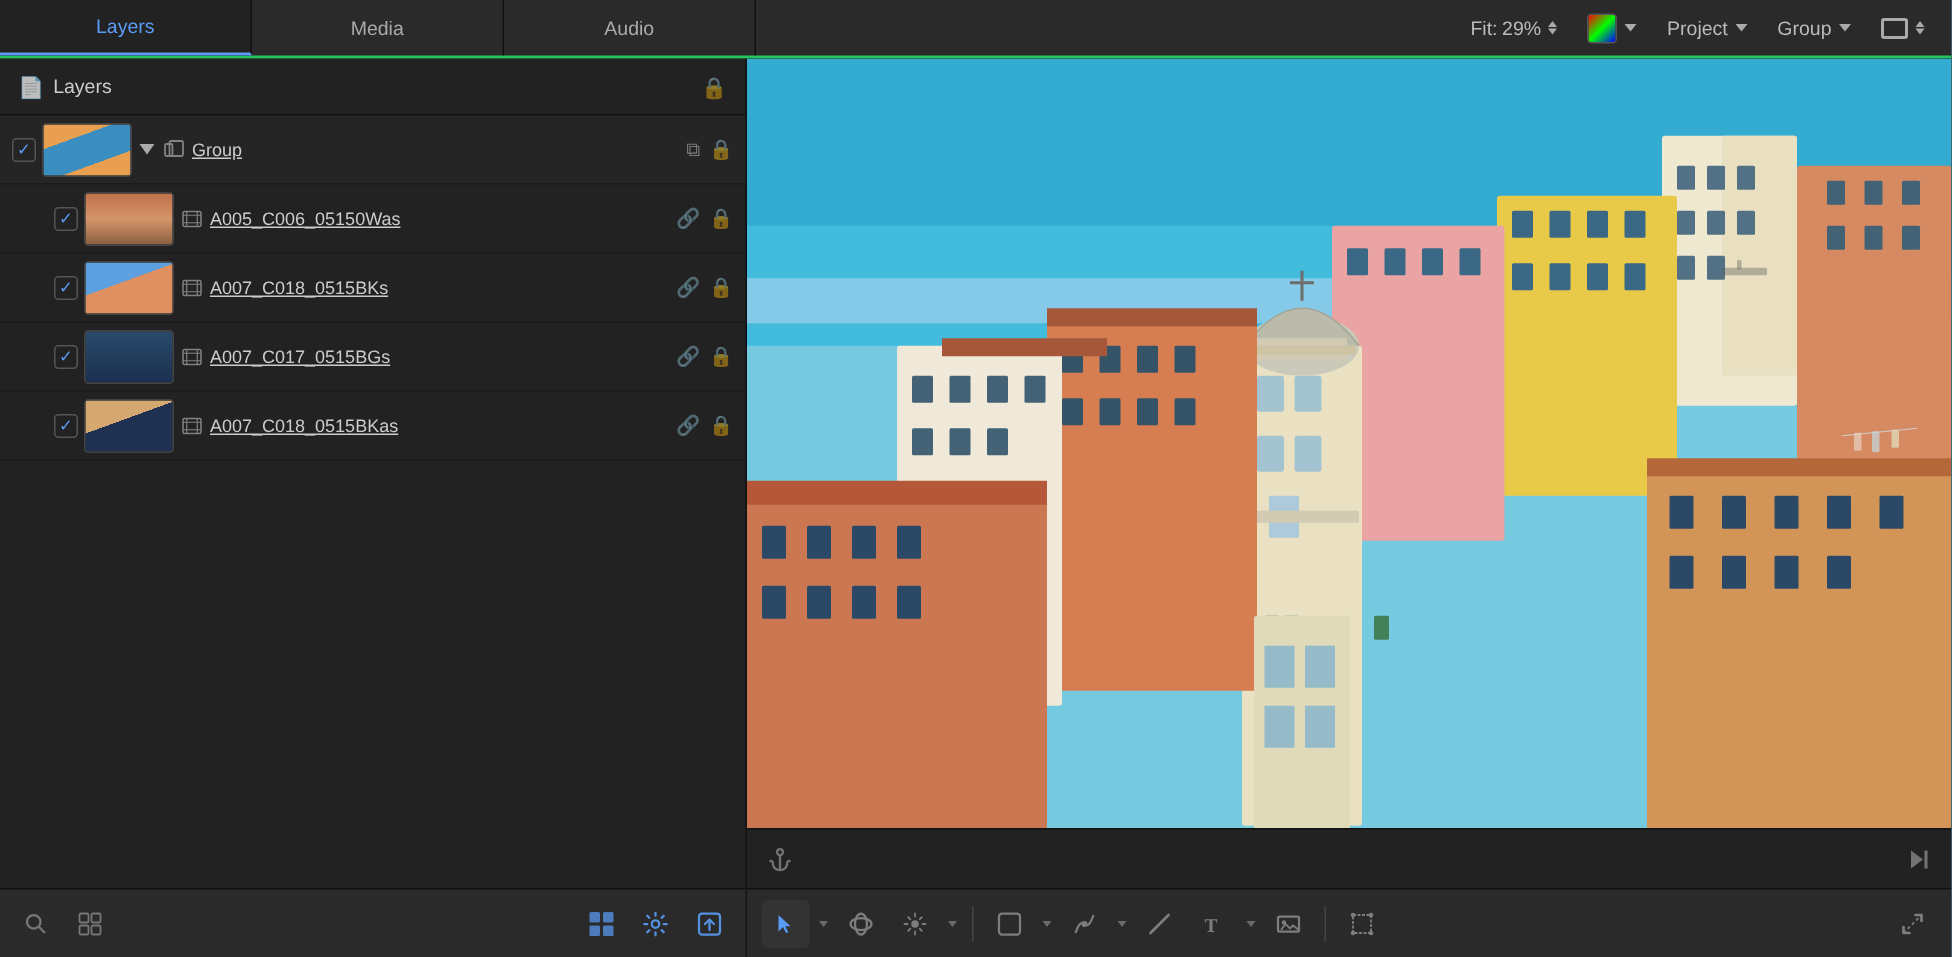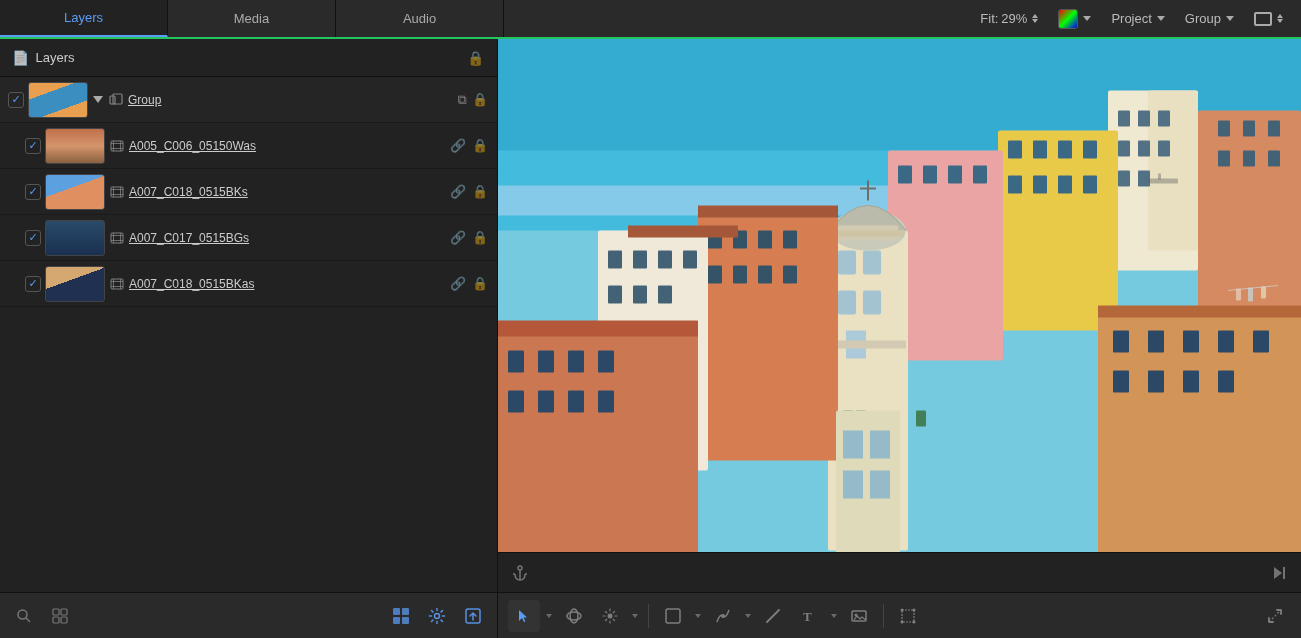--- a/index.html
+++ b/index.html
@@ -209,21 +209,21 @@
       align-items: center;
       flex-shrink: 0;
     }
     .icon-sm {
       opacity: 0.5;
       font-size: 13px;
       cursor: pointer;
     }
 
     
-    .layer-indent { padding-left: 25px; }
+    .layer-indent { padding-left: 36px; }
 
     
     .preview-panel {
       flex: 1;
       background: #1a1a1a;
       display: flex;
       flex-direction: column;
     }
     .preview-area {
       flex: 1;

